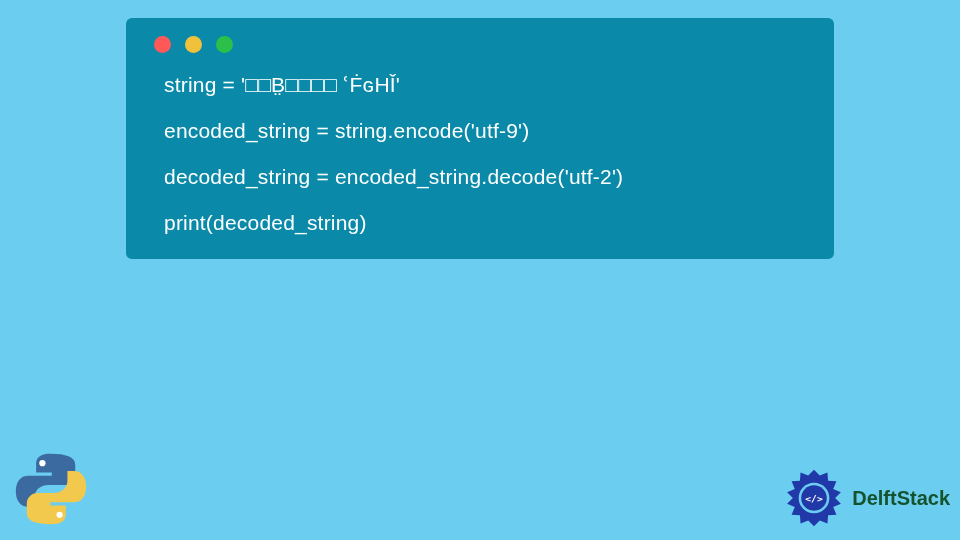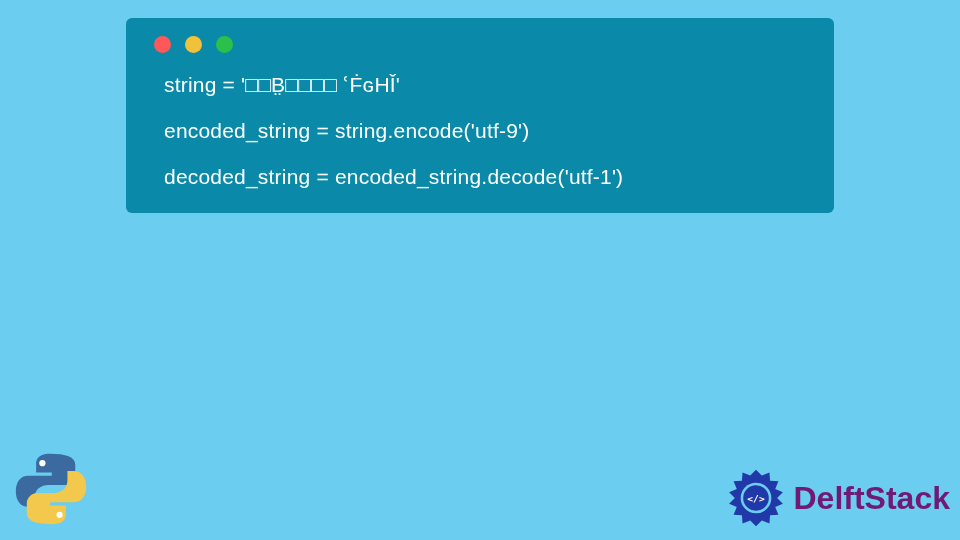--- a/index.html
+++ b/index.html
@@ -53,43 +53,44 @@
   }
   .delft {
     position: absolute;
     right: 10px;
     bottom: 10px;
     display: flex;
     align-items: center;
     gap: 6px;
   }
   .delft-text {
-    color: #701a75;
-    font-size: 32px;
+    color: #14532d;
+    font-size: 20px;
     font-weight: 600;
     font-family: "Segoe UI", Arial, sans-serif;
   }
   .delft-badge {
     width: 64px;
     height: 64px;
   }
 </style>
 </head>
 <body>
 
 <div class="code-card">
   <div class="traffic">
     <div class="dot red"></div>
     <div class="dot yellow"></div>
     <div class="dot green"></div>
   </div>
   <div class="code-lines">
     <div class="code-line">string = '□□B̤□□□□ ՙḞɢHǏ'</div>
     <div class="code-line">encoded_string = string.encode('utf-9')</div>
-    <div class="code-line">decoded_string = encoded_string.decode('utf-1')</div>
+    <div class="code-line">decoded_string = encoded_string.decode('utf-2')</div>
+    <div class="code-line">print(decoded_string)</div>
   </div>
 </div>
 
 <div class="python-logo">
   <svg viewBox="0 0 110 110" width="86" height="86">
     <path d="M54 10 C36 10 36 20 36 24 L36 34 L56 34 L56 38 L26 38 C16 38 10 46 10 58 C10 70 16 78 26 78 L34 78 L34 66 C34 56 42 50 52 50 L72 50 C80 50 86 44 86 36 L86 24 C86 14 74 10 54 10 Z" fill="#3b6aa0"></path>
     <circle cx="44" cy="22" r="4" fill="#ffffff"></circle>
     <path d="M56 100 C74 100 74 90 74 86 L74 76 L54 76 L54 72 L84 72 C94 72 100 64 100 52 C100 40 94 32 84 32 L76 32 L76 44 C76 54 68 60 58 60 L38 60 C30 60 24 66 24 74 L24 86 C24 96 36 100 56 100 Z" fill="#f2c94c"></path>
     <circle cx="66" cy="88" r="4" fill="#ffffff"></circle>
   </svg>

